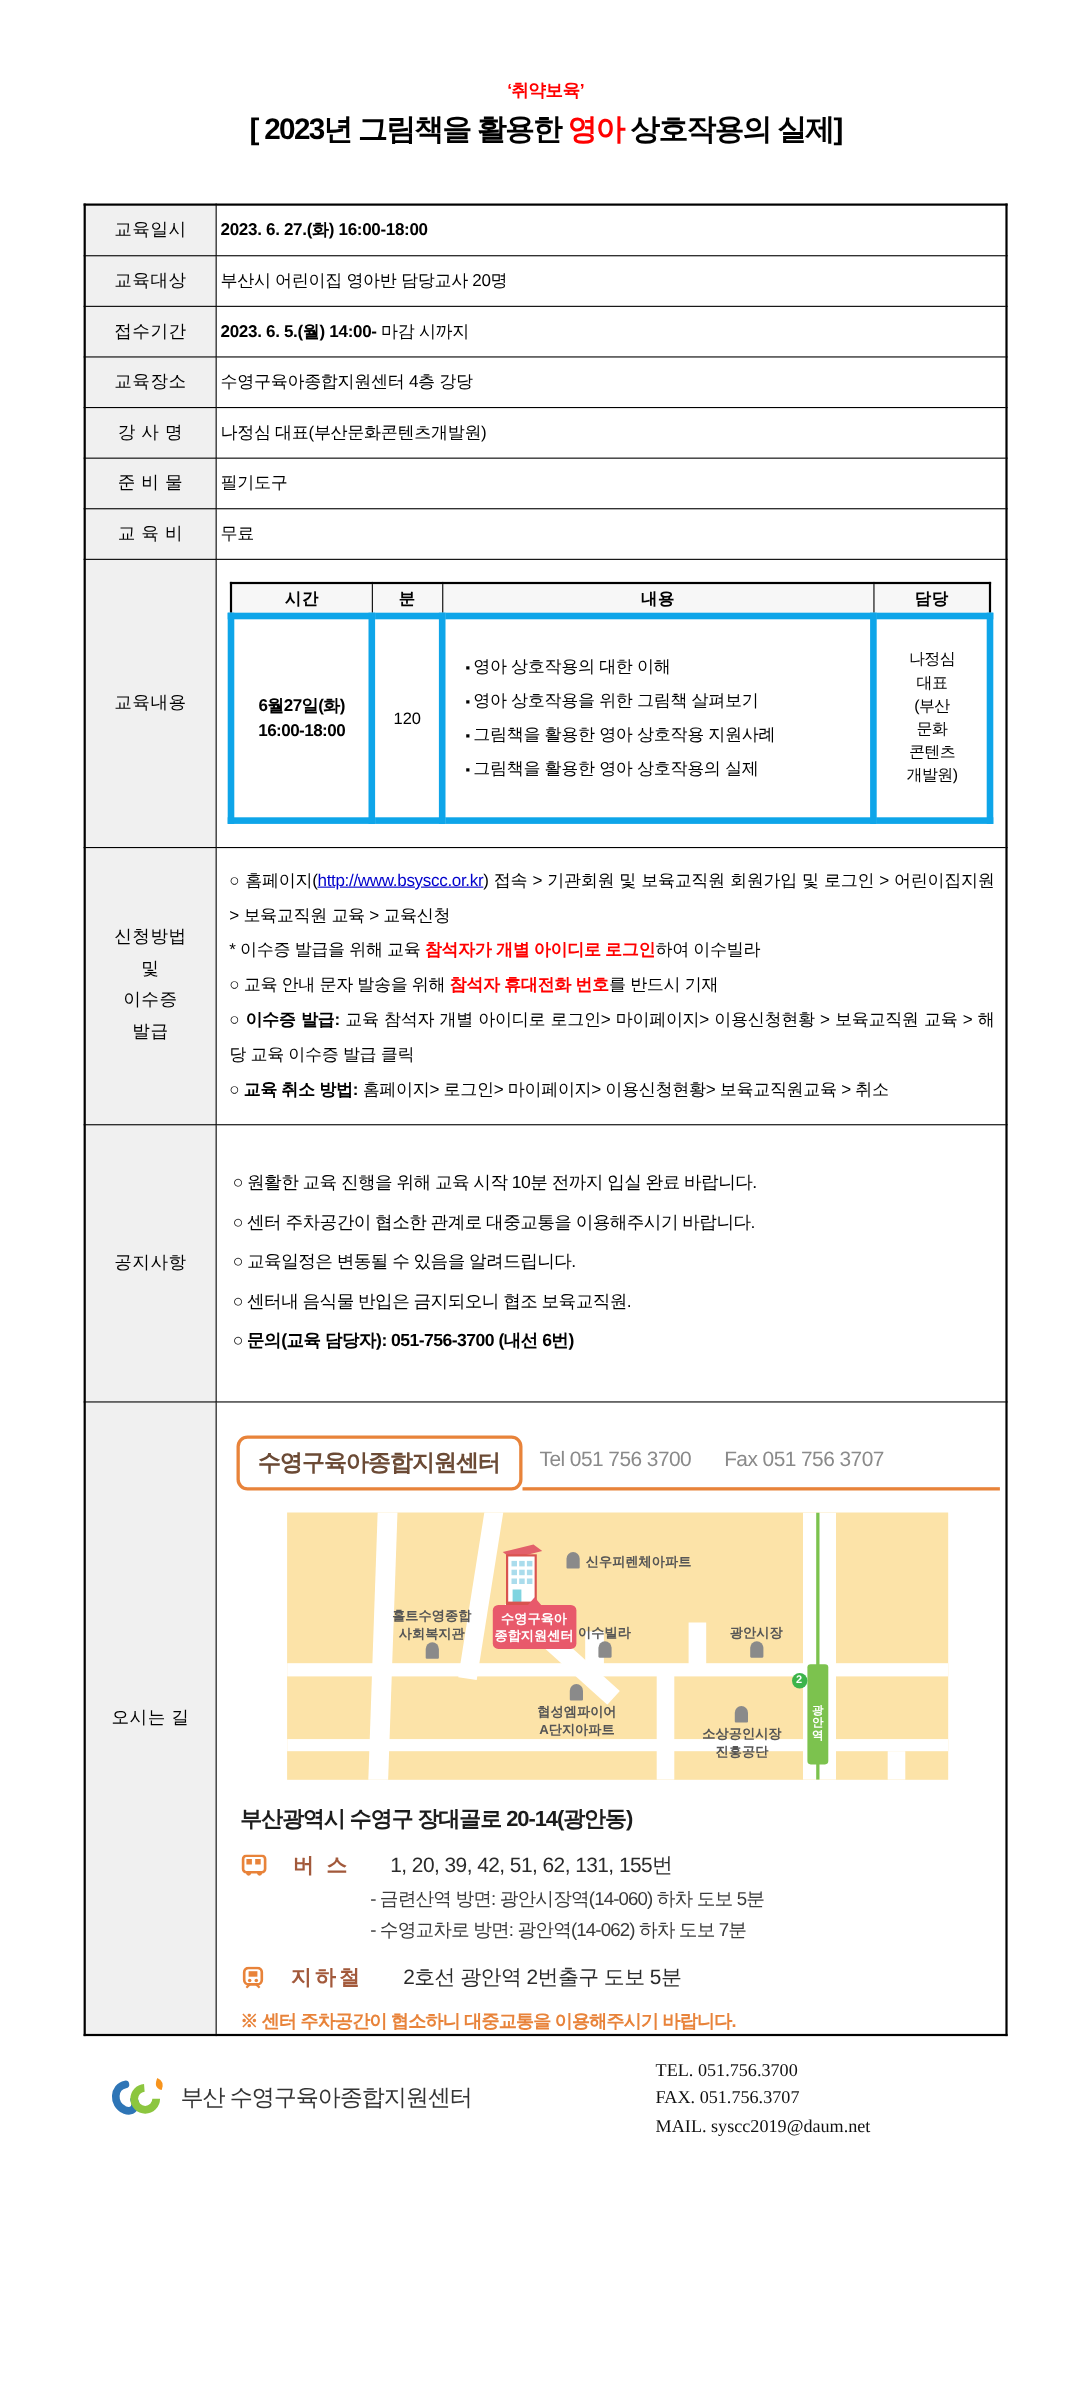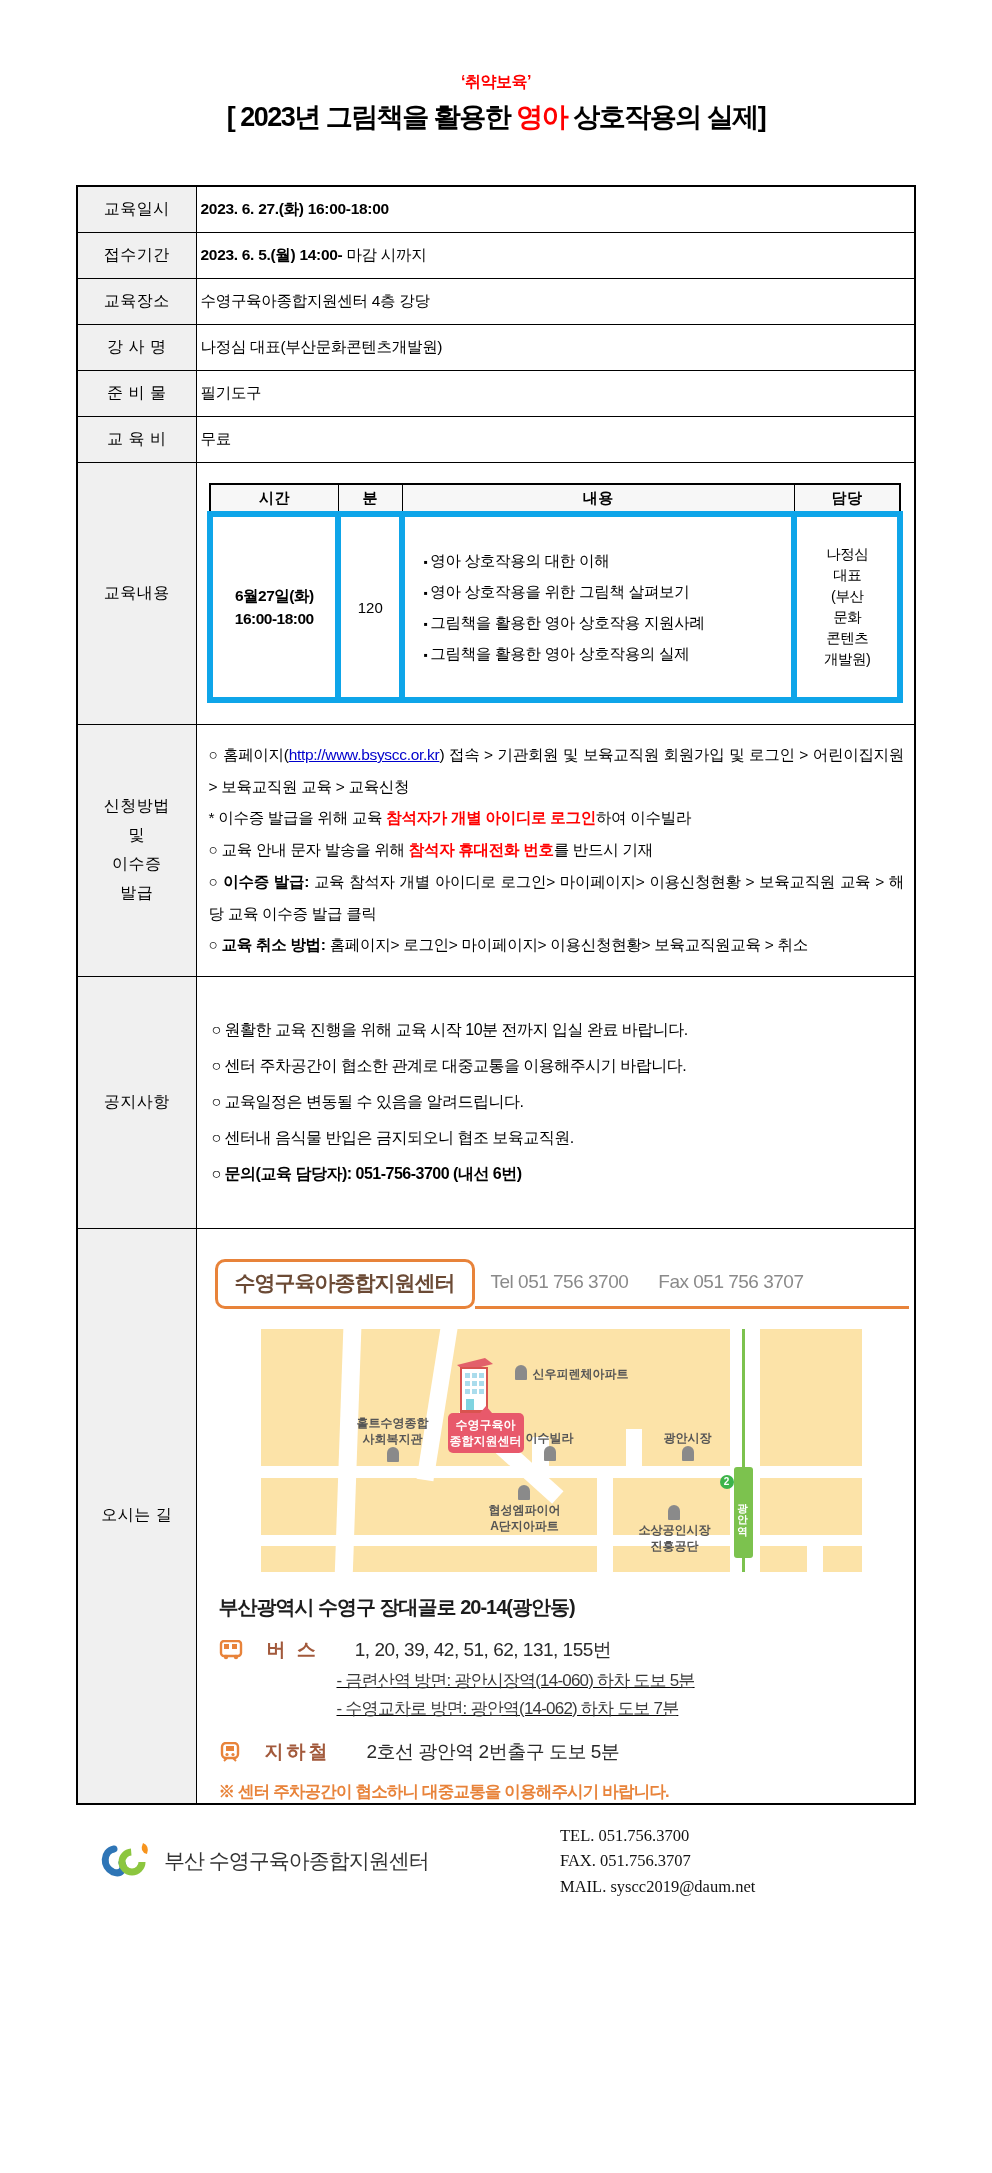--- a/index.html
+++ b/index.html
@@ -60,43 +60,47 @@
   .station { position: absolute; left: 473px; top: 138px; width: 19px; height: 91px; background: #7cc24e; border-radius: 3px;
              display: flex; align-items: center; justify-content: center; }
   .station span { writing-mode: vertical-rl; color: #fff; font-size: 10.5px; font-weight: bold; letter-spacing: 1px; }
   .lbadge { position: absolute; left: 459px; top: 146px; width: 14px; height: 14px; border-radius: 50%; background: #3cb44a;
             color: #fff; font-size: 10px; font-weight: bold; text-align: center; line-height: 14px; }
 
   .addr { margin: 22px 0 0 4px; font-size: 20px; font-weight: 600; color: #1c1c1c; letter-spacing: -1px; }
   .transit { display: flex; align-items: center; gap: 24px; margin: 16px 0 0 4px; }
   .t-label { color: #a2593b; font-size: 19px; font-weight: bold; letter-spacing: 3px; }
   .t-text { font-size: 19px; color: #2a2a2a; letter-spacing: -0.5px; }
-  .t-details { margin: 4px 0 0 122px; text-decoration: underline; }
+  .t-details { margin: 4px 0 0 122px; }
   .t-details p { font-size: 17px; color: #3a3a3a; line-height: 1.65; letter-spacing: -0.8px; }
   .pnote { margin: 16px 0 0 4px; color: #e8833a; font-weight: bold; font-size: 16.5px; letter-spacing: -0.8px; }
 
   
   .footer { display: flex; align-items: center; margin-top: 18px; }
   .f-left { display: flex; align-items: center; gap: 10px; margin-left: 22px; width: 400px; }
   .f-org { font-size: 21px; color: #333; font-weight: 500; letter-spacing: -1px; white-space: nowrap; }
-  .f-contact { margin-left: 62px; font-family: "Liberation Serif", serif; font-size: 16.5px; line-height: 1.55; color: #111; }
+  .f-contact { margin-left: 98px; font-family: "Liberation Serif", serif; font-size: 16.5px; line-height: 1.55; color: #111; }
 </style>
 </head>
 <body>
 
 <div class="doc">
 
   <div class="tagline">‘취약보육’</div>
   <div class="title"><span>[ 2023년 그림책을 활용한 </span><span class="hl">영아</span><span> 상호작용의 실제]</span></div>
 
   <table class="main">
     <tbody>
         <tr style="height:46px">
       <td class="lbl">교육일시</td>
       <td class="val"><span class="bold">2023. 6. 27.(화) 16:00-18:00</span><span></span></td>
+    </tr>
+    <tr style="height:46px">
+      <td class="lbl">교육대상</td>
+      <td class="val"><span class="bold"></span><span>부산시 어린이집 영아반 담당교사 20명</span></td>
     </tr>
     <tr style="height:46px">
       <td class="lbl">접수기간</td>
       <td class="val"><span class="bold">2023. 6. 5.(월) 14:00-</span><span> 마감 시까지</span></td>
     </tr>
     <tr style="height:46px">
       <td class="lbl">교육장소</td>
       <td class="val"><span class="bold"></span><span>수영구육아종합지원센터 4층 강당</span></td>
     </tr>
     <tr style="height:46px">

